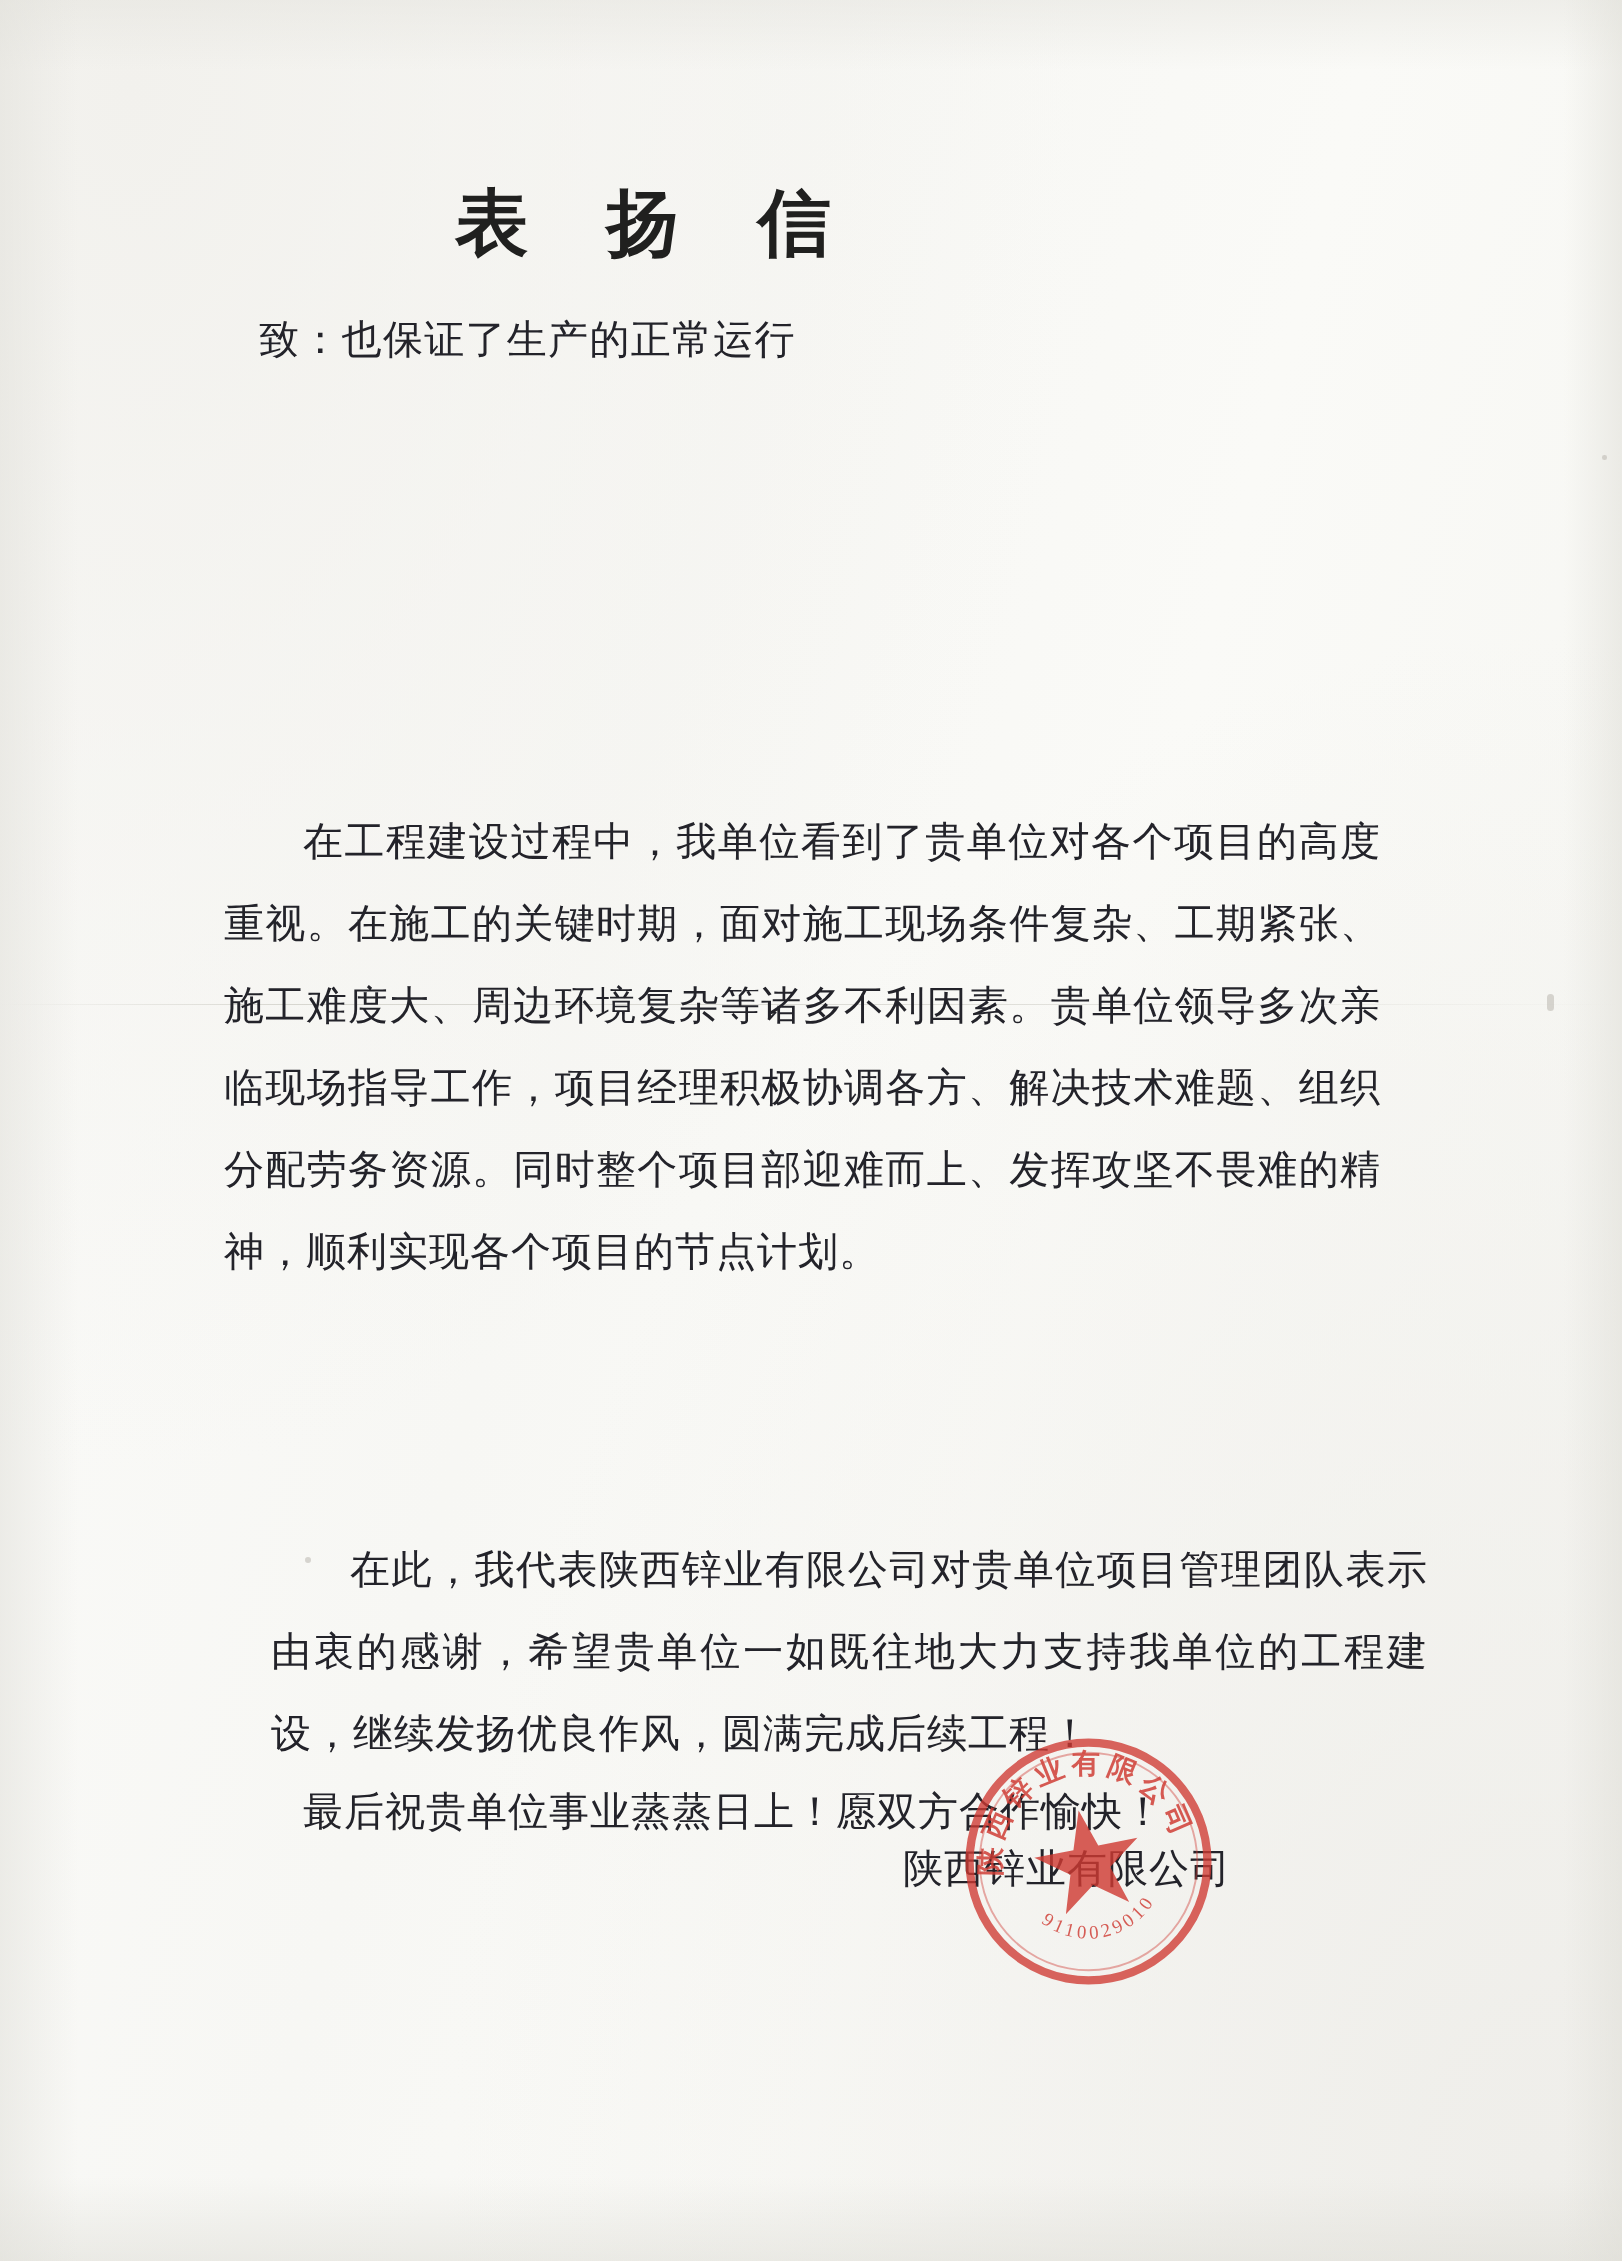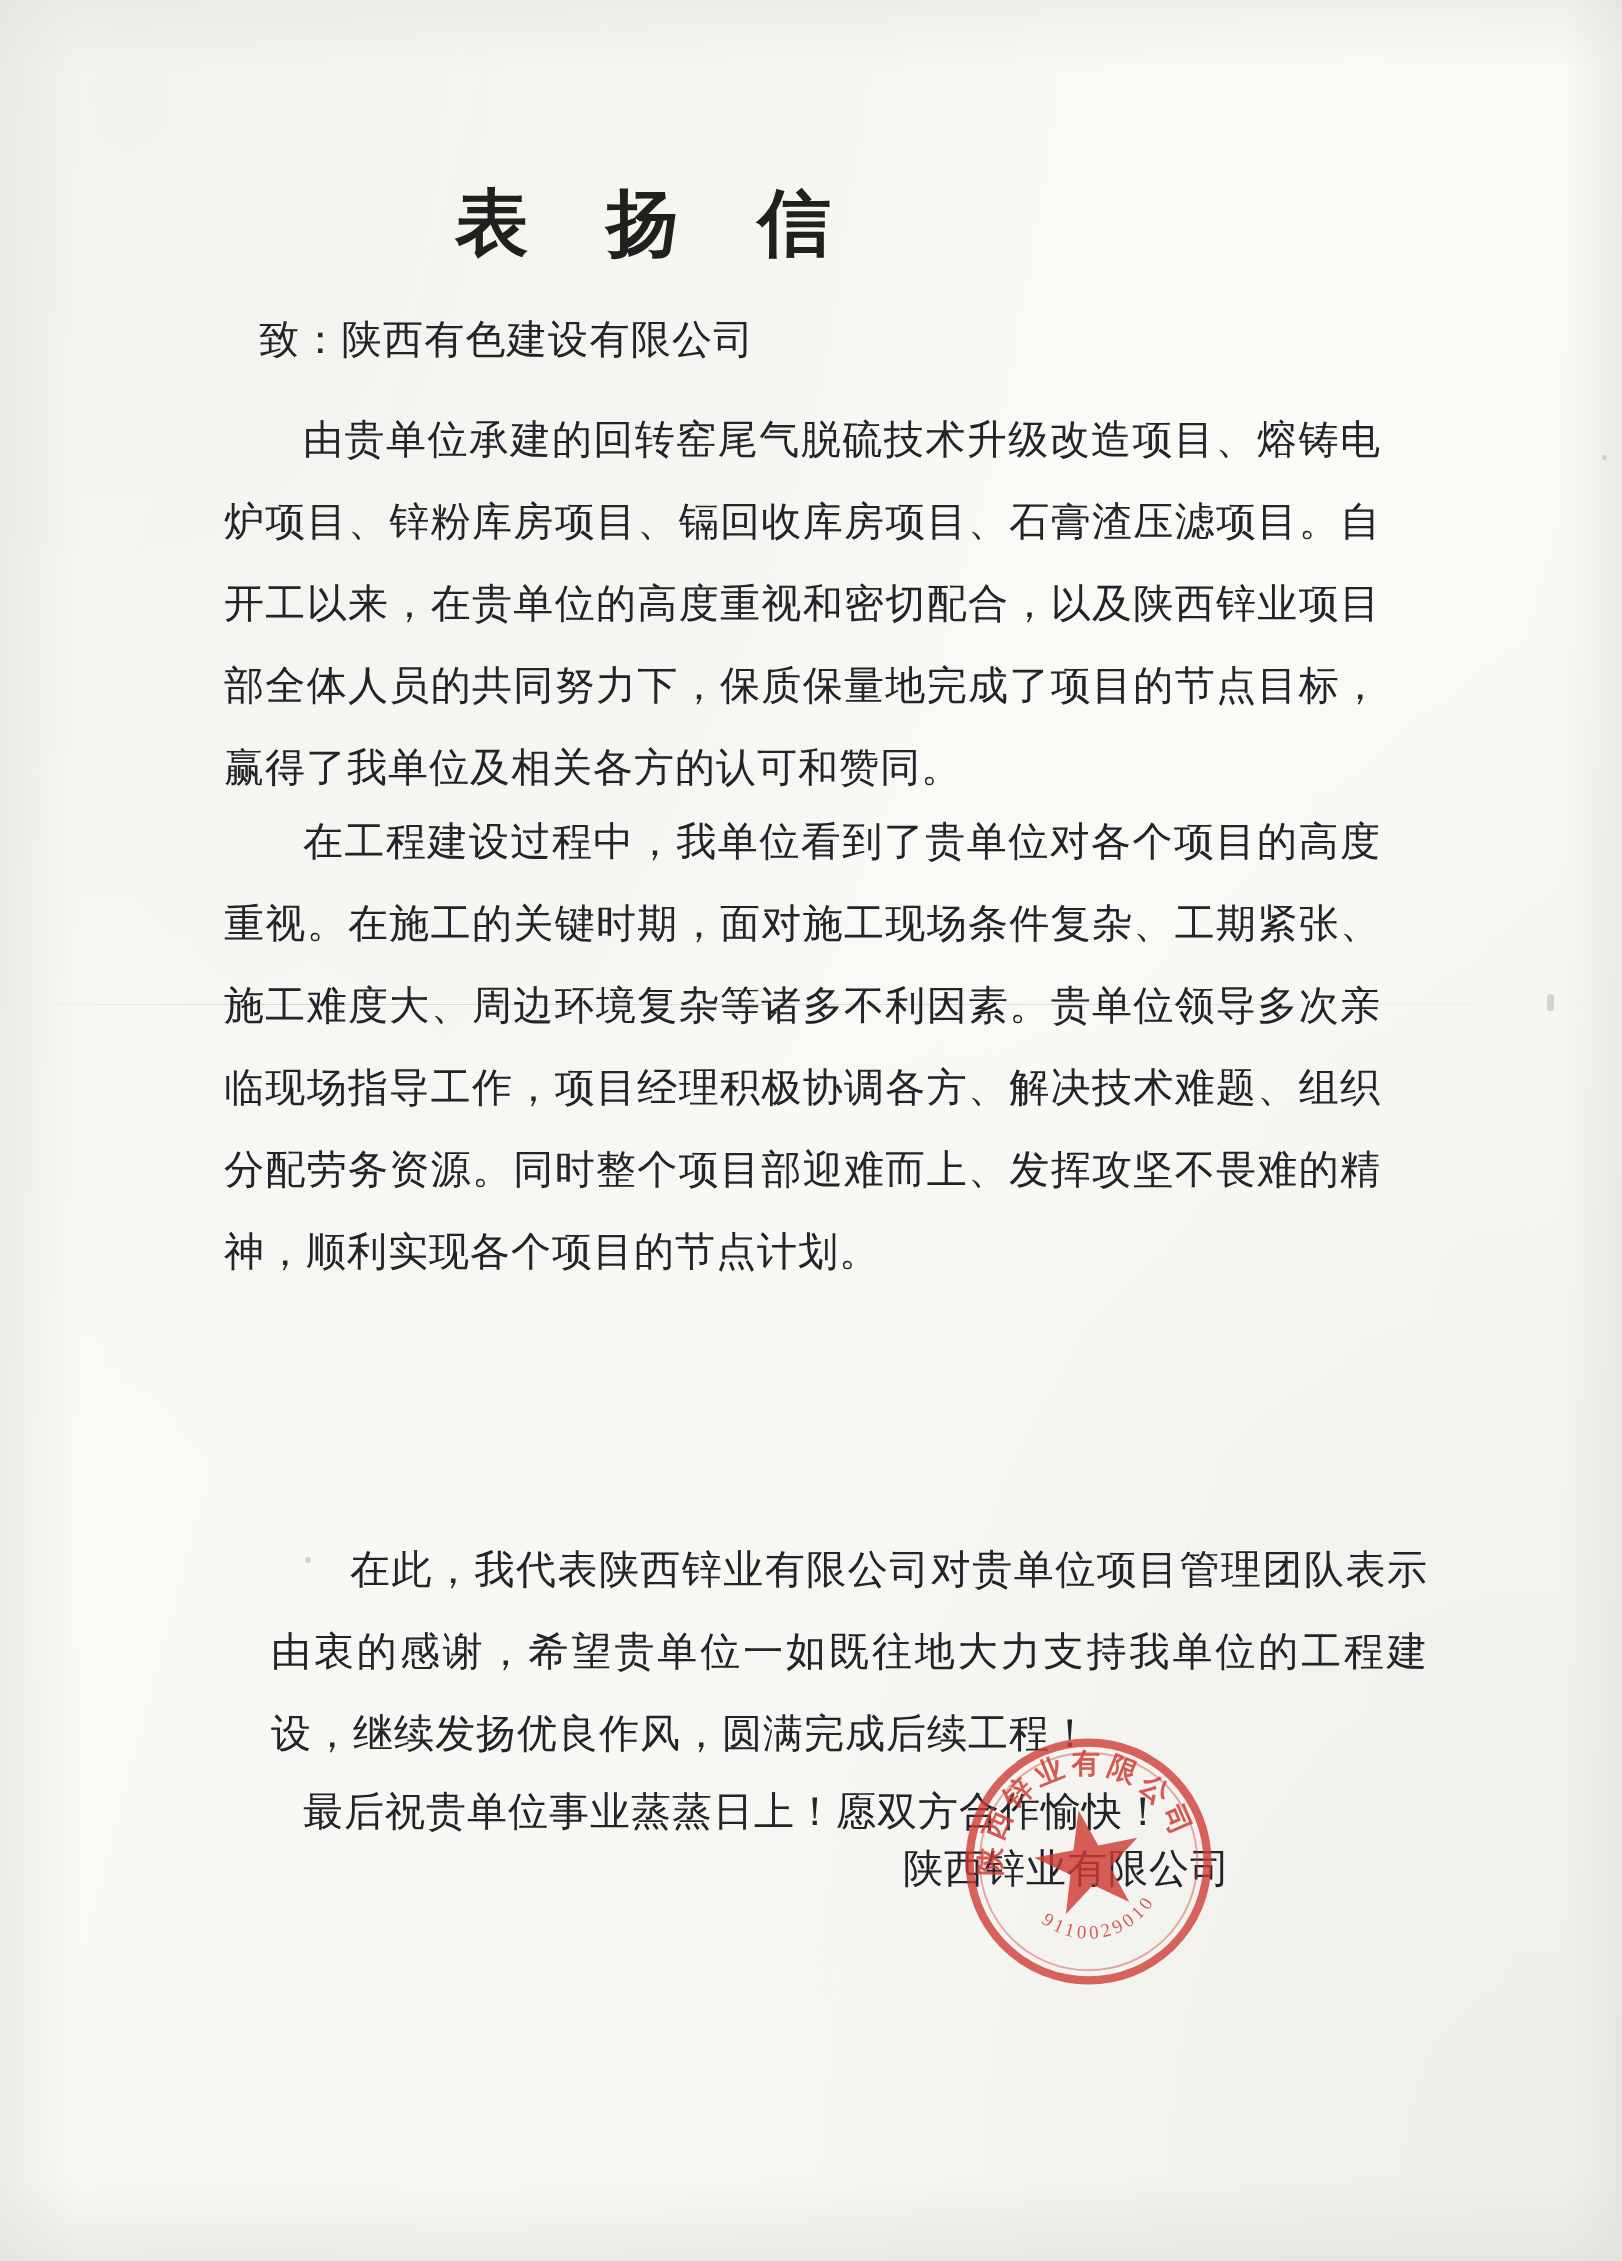--- a/index.html
+++ b/index.html
@@ -142,25 +142,22 @@
   <div class="scan-shade"></div>
   <div class="fold-line" style="top: 1004px;"></div>
   <div class="speck" style="left:1547px; top:994px; width:6.5px; height:17px; border-radius:3.9px;"></div>
   <div class="speck" style="left:305px; top:1557px; width:5.8px; height:5.8px;"></div>
   <div class="speck" style="left:1602px; top:455px; width:4.5px; height:4.5px;"></div>
 
   <div class="content">
 
     <div class="doc-title">表 扬 信</div>
 
-    <div class="salutation">致：陕西有色建设有限公司</div>
+    <div class="salutation">致：也保证了生产的正常运行</div>
 
-    <div class="body-block" id="para1">
-      <p>由贵单位承建的回转窑尾气脱硫技术升级改造项目、熔铸电炉项目、锌粉库房项目、镉回收库房项目、石膏渣压滤项目。自开工以来，在贵单位的高度重视和密切配合，以及陕西锌业项目部全体人员的共同努力下，保质保量地完成了项目的节点目标，赢得了我单位及相关各方的认可和赞同。</p>
-    </div>
 
     <div class="body-block" id="para2">
       <p>在工程建设过程中，我单位看到了贵单位对各个项目的高度重视。在施工的关键时期，面对施工现场条件复杂、工期紧张、施工难度大、周边环境复杂等诸多不利因素。贵单位领导多次亲临现场指导工作，项目经理积极协调各方、解决技术难题、组织分配劳务资源。同时整个项目部迎难而上、发挥攻坚不畏难的精神，顺利实现各个项目的节点计划。</p>
     </div>
 
 
     <div class="body-block" id="para4">
       <p>在此，我代表陕西锌业有限公司对贵单位项目管理团队表示由衷的感谢，希望贵单位一如既往地大力支持我单位的工程建设，继续发扬优良作风，圆满完成后续工程！</p>
     </div>
 

